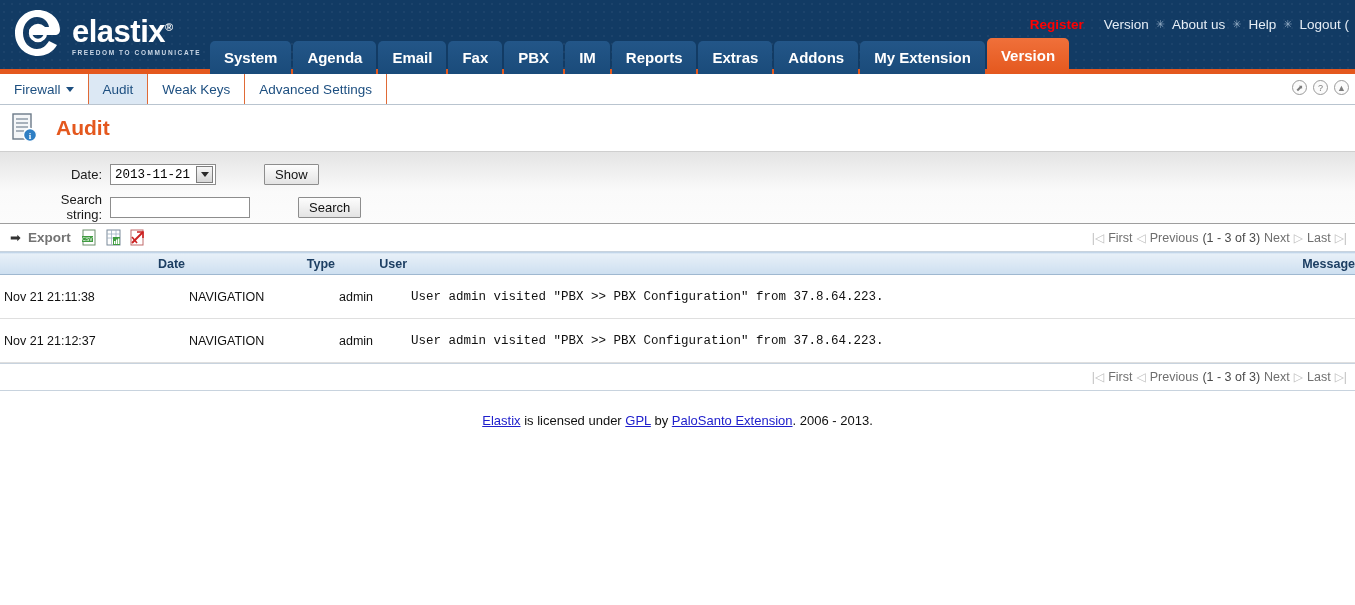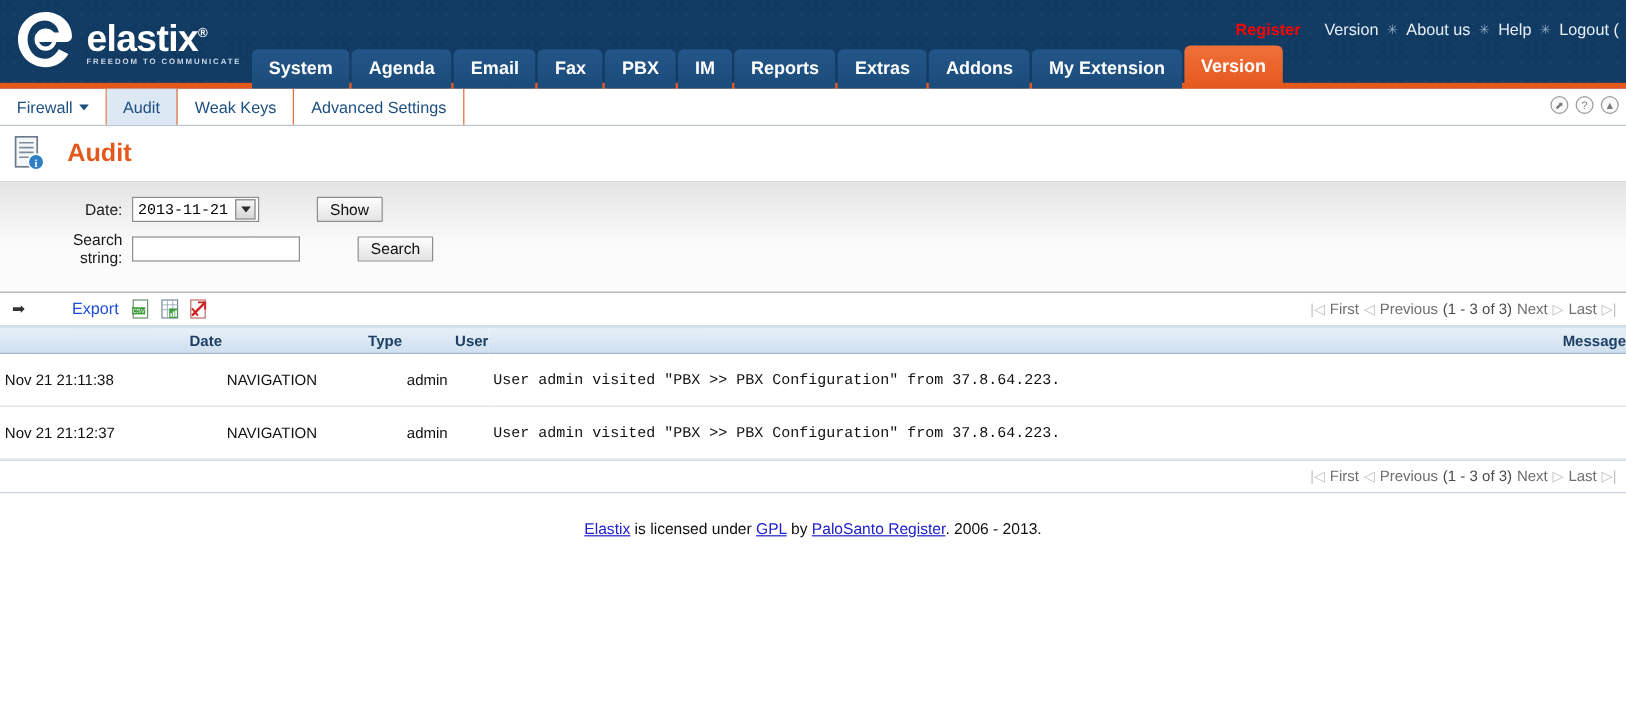--- a/index.html
+++ b/index.html
@@ -162,21 +162,21 @@
   .title-icon { width: 28px; height: 30px; flex: none; }
   .page-title {
     margin-left: 18px;
     color: #e4581e;
     font-size: 21px;
     font-weight: bold;
   }
 
   
   .filter-panel {
-    height: 92px;
+    height: 72px;
     background: linear-gradient(to bottom, #e4e4e4 0%, #fafafa 55%, #fcfcfc 100%);
     border-bottom: 1px solid #9e9e9e;
     padding-top: 12px;
   }
   .frow {
     display: flex;
     align-items: center;
     margin-bottom: 7px;
   }
   .flabel {
@@ -248,24 +248,23 @@
     padding: 0 8px 0 10px;
   }
   .export-group {
     display: flex;
     align-items: center;
     gap: 7px;
   }
   .export-arrow { color: #333; font-size: 13px; }
   .export-label {
     font-size: 13.5px;
-    font-weight: normal;
-    color: #1d4ed8;
+    font-weight: bold;
+    color: #737373;
     margin-right: 3px;
-    margin-left: 32px;
   }
   .exp-icon { width: 17px; height: 17px; cursor: pointer; }
 
   .pager {
     display: flex;
     align-items: center;
     font-size: 12.5px;
     color: #7c7c7c;
     gap: 4px;
     white-space: nowrap;
@@ -513,14 +512,14 @@
     <span class="lbl">Previous</span>
     <span class="count">(1 - 3 of 3)</span>
     <span class="lbl">Next</span>
     <span class="glyph">▷</span>
     <span class="lbl">Last</span>
     <span class="glyph">▷|</span>
   </div>
 </div>
 
 <div class="footer">
-  <a>Elastix</a><span> is licensed under </span><a>GPL</a><span> by </span><a>PaloSanto Register</a><span>. 2006 - 2013.</span>
+  <a>Elastix</a><span> is licensed under </span><a>GPL</a><span> by </span><a>PaloSanto Extension</a><span>. 2006 - 2013.</span>
 </div>
 
 </body></html>

